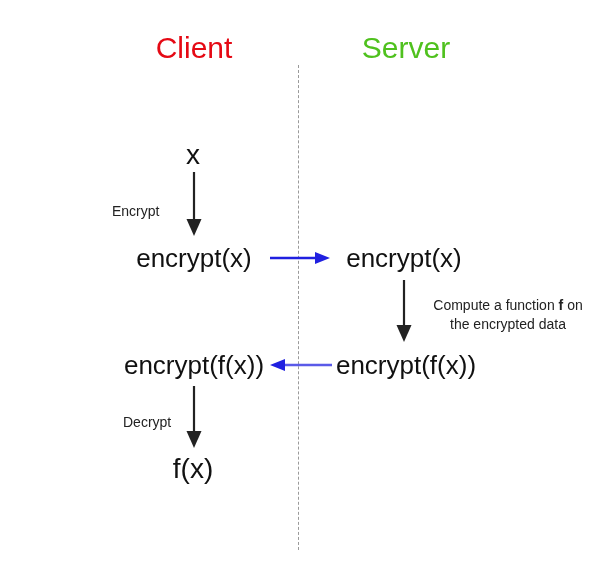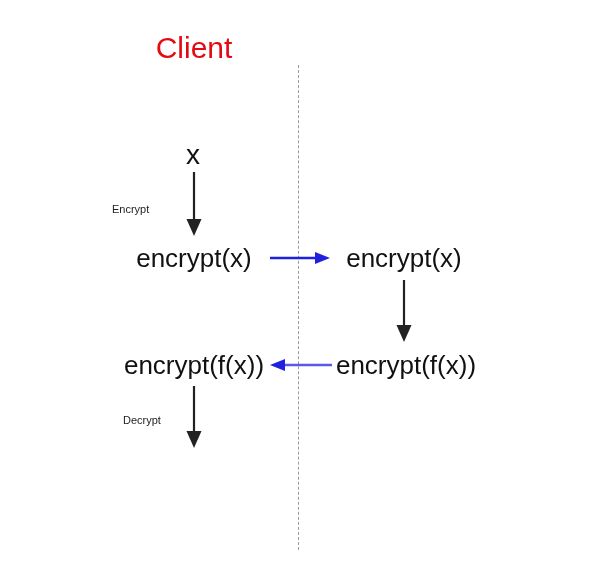--- a/index.html
+++ b/index.html
@@ -61,21 +61,21 @@
 
   #node-x            { left: 118px; top: 133px; width: 150px; font-size: 28px; }
   #node-enc-x-client { left:  94px; top: 237px; width: 200px; }
   #node-enc-x-server { left: 304px; top: 237px; width: 200px; }
   #node-encfx-client { left:  81px; top: 344px; width: 226px; }
   #node-encfx-server { left: 293px; top: 344px; width: 226px; }
   #node-fx           { left: 118px; top: 447px; width: 150px; font-size: 28px; }
 
   
   .annot {
-    font-size: 11px;
+    font-size: 14px;
     line-height: 1.35;
     color: #222222;
     white-space: nowrap;
   }
   #annot-encrypt { left: 112px; top: 194px; }
   #annot-decrypt { left: 123px; top: 405px; }
   #annot-compute {
     left: 428px;
     top: 288px;
     width: 160px;
@@ -92,20 +92,21 @@
   #arrow-to-server { left: 270px; top: 240px; }
   #arrow-to-client { left: 270px; top: 347px; }
 </style>
 </head>
 <body>
 
 <div id="diagram">
 
   <div class="abs col-title" id="title-client" style="color: rgb(229, 9, 20);">Client</div>
 
+  <div class="abs col-title" id="title-server" style="color: rgb(79, 193, 30);">Server</div>
 
   <div class="abs" id="divider"></div>
 
   <div class="abs node" id="node-x">x</div>
 
   <div class="abs" id="arrow-encrypt">
     <svg class="arrow-svg" width="32" height="66" viewBox="0 0 32 66">
       <line x1="16" y1="0" x2="16" y2="50" stroke="#222222" stroke-width="2.2"></line>
       <polygon points="16,64 8.5,47 23.5,47" fill="#222222"></polygon>
     </svg>
@@ -119,30 +120,32 @@
     <svg class="arrow-svg" width="32" height="64" viewBox="0 0 32 64">
       <line x1="16" y1="0" x2="16" y2="48" stroke="#222222" stroke-width="2.2"></line>
       <polygon points="16,62 8.5,45 23.5,45" fill="#222222"></polygon>
     </svg>
   </div>
 
   <div class="abs annot" id="annot-decrypt">Decrypt</div>
 
   <div class="abs node" id="node-encfx-client">encrypt(f(x))</div>
 
+  <div class="abs node" id="node-fx">f(x)</div>
 
   <div class="abs node" id="node-enc-x-server">encrypt(x)</div>
 
   <div class="abs" id="arrow-compute">
     <svg class="arrow-svg" width="32" height="64" viewBox="0 0 32 64">
       <line x1="16" y1="0" x2="16" y2="48" stroke="#222222" stroke-width="2.2"></line>
       <polygon points="16,62 8.5,45 23.5,45" fill="#222222"></polygon>
     </svg>
   </div>
 
+  <div class="abs annot" id="annot-compute"><span>Compute a function </span><span class="fn">f</span><span> on the encrypted data</span></div>
 
   <div class="abs node" id="node-encfx-server">encrypt(f(x))</div>
 
   <div class="abs" id="arrow-to-server">
     <svg class="arrow-svg" width="62" height="20" viewBox="0 0 62 20">
       <line x1="0" y1="10" x2="50" y2="10" stroke="#2020e0" stroke-width="2.4"></line>
       <polygon points="60,10 45,4 45,16" fill="#2020e0"></polygon>
     </svg>
   </div>
 

